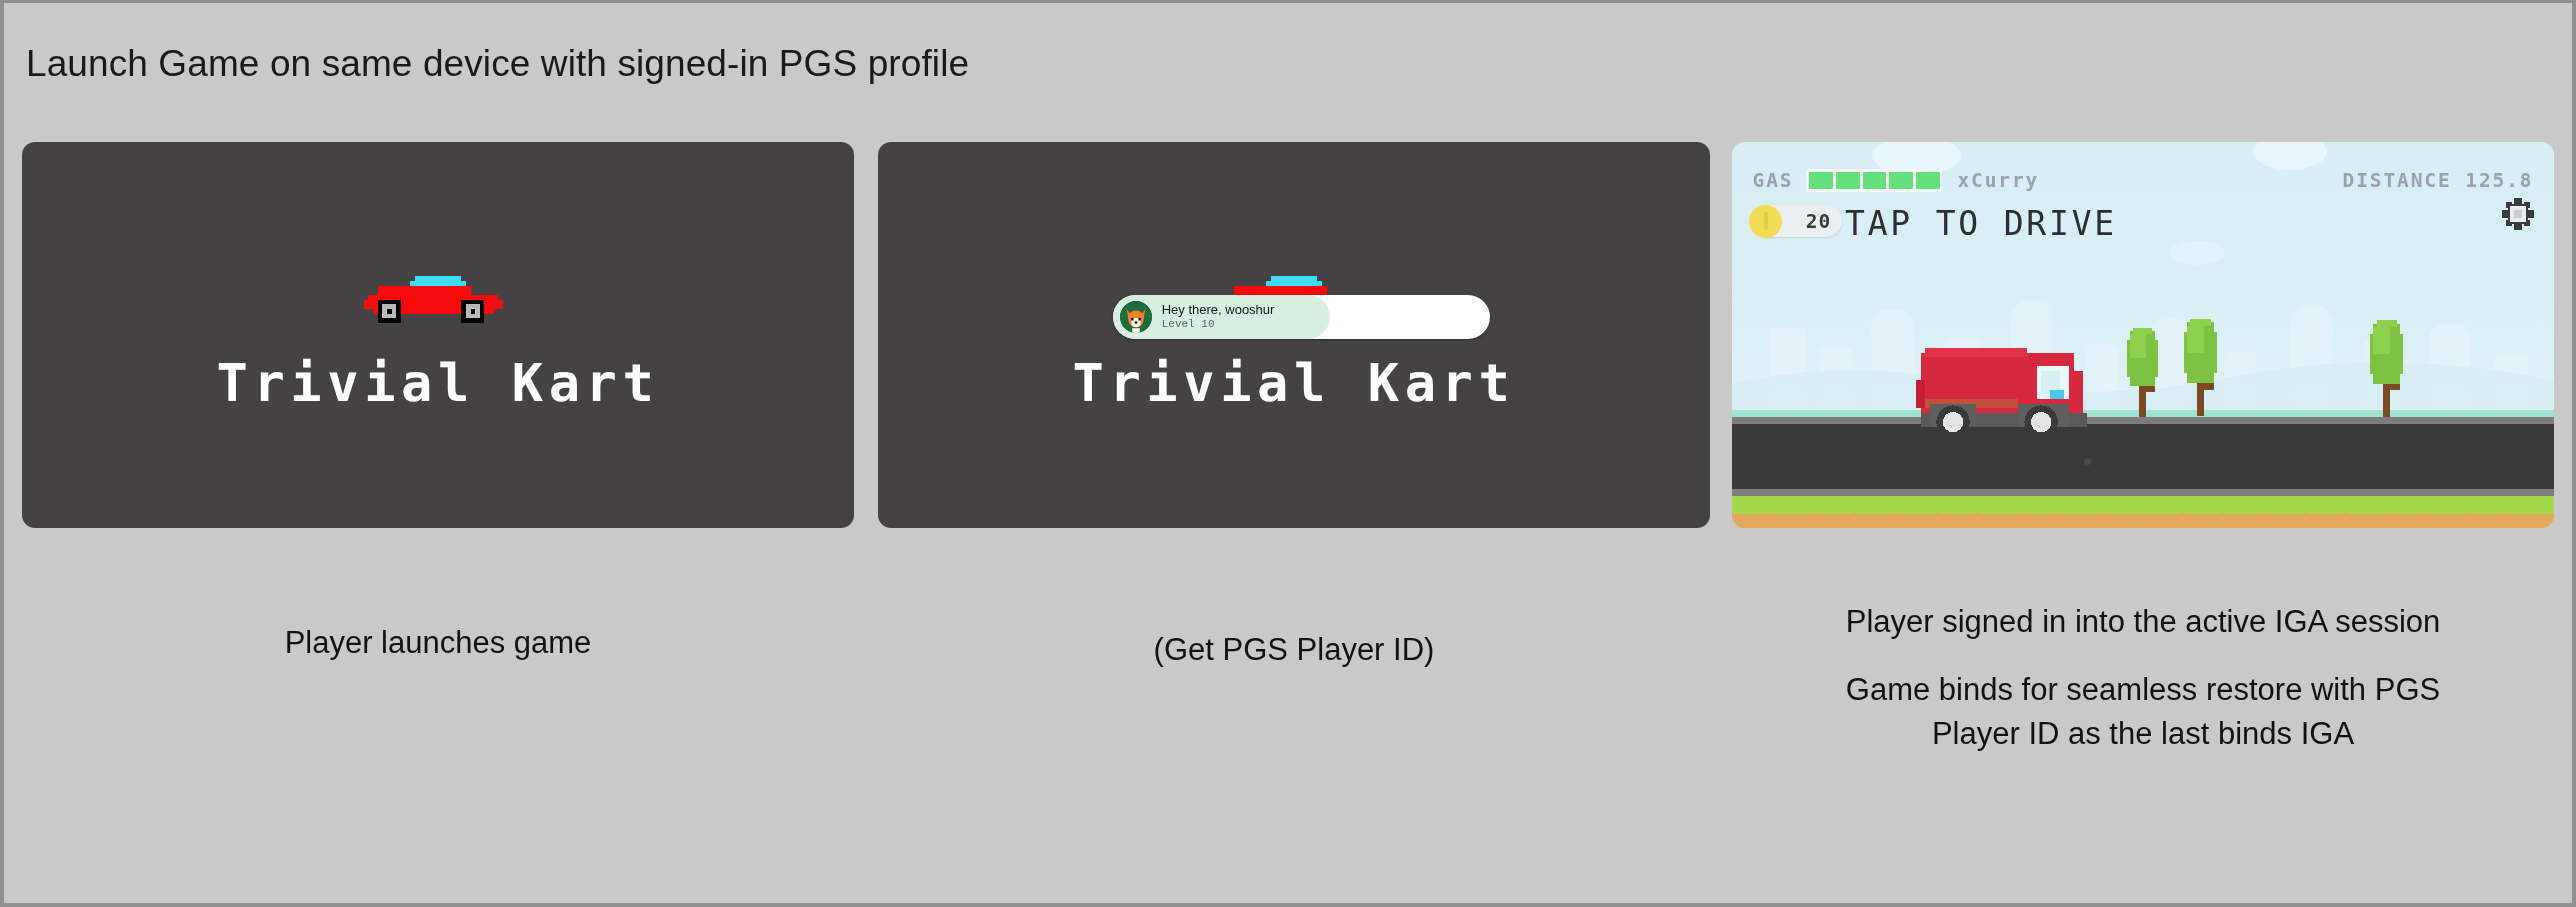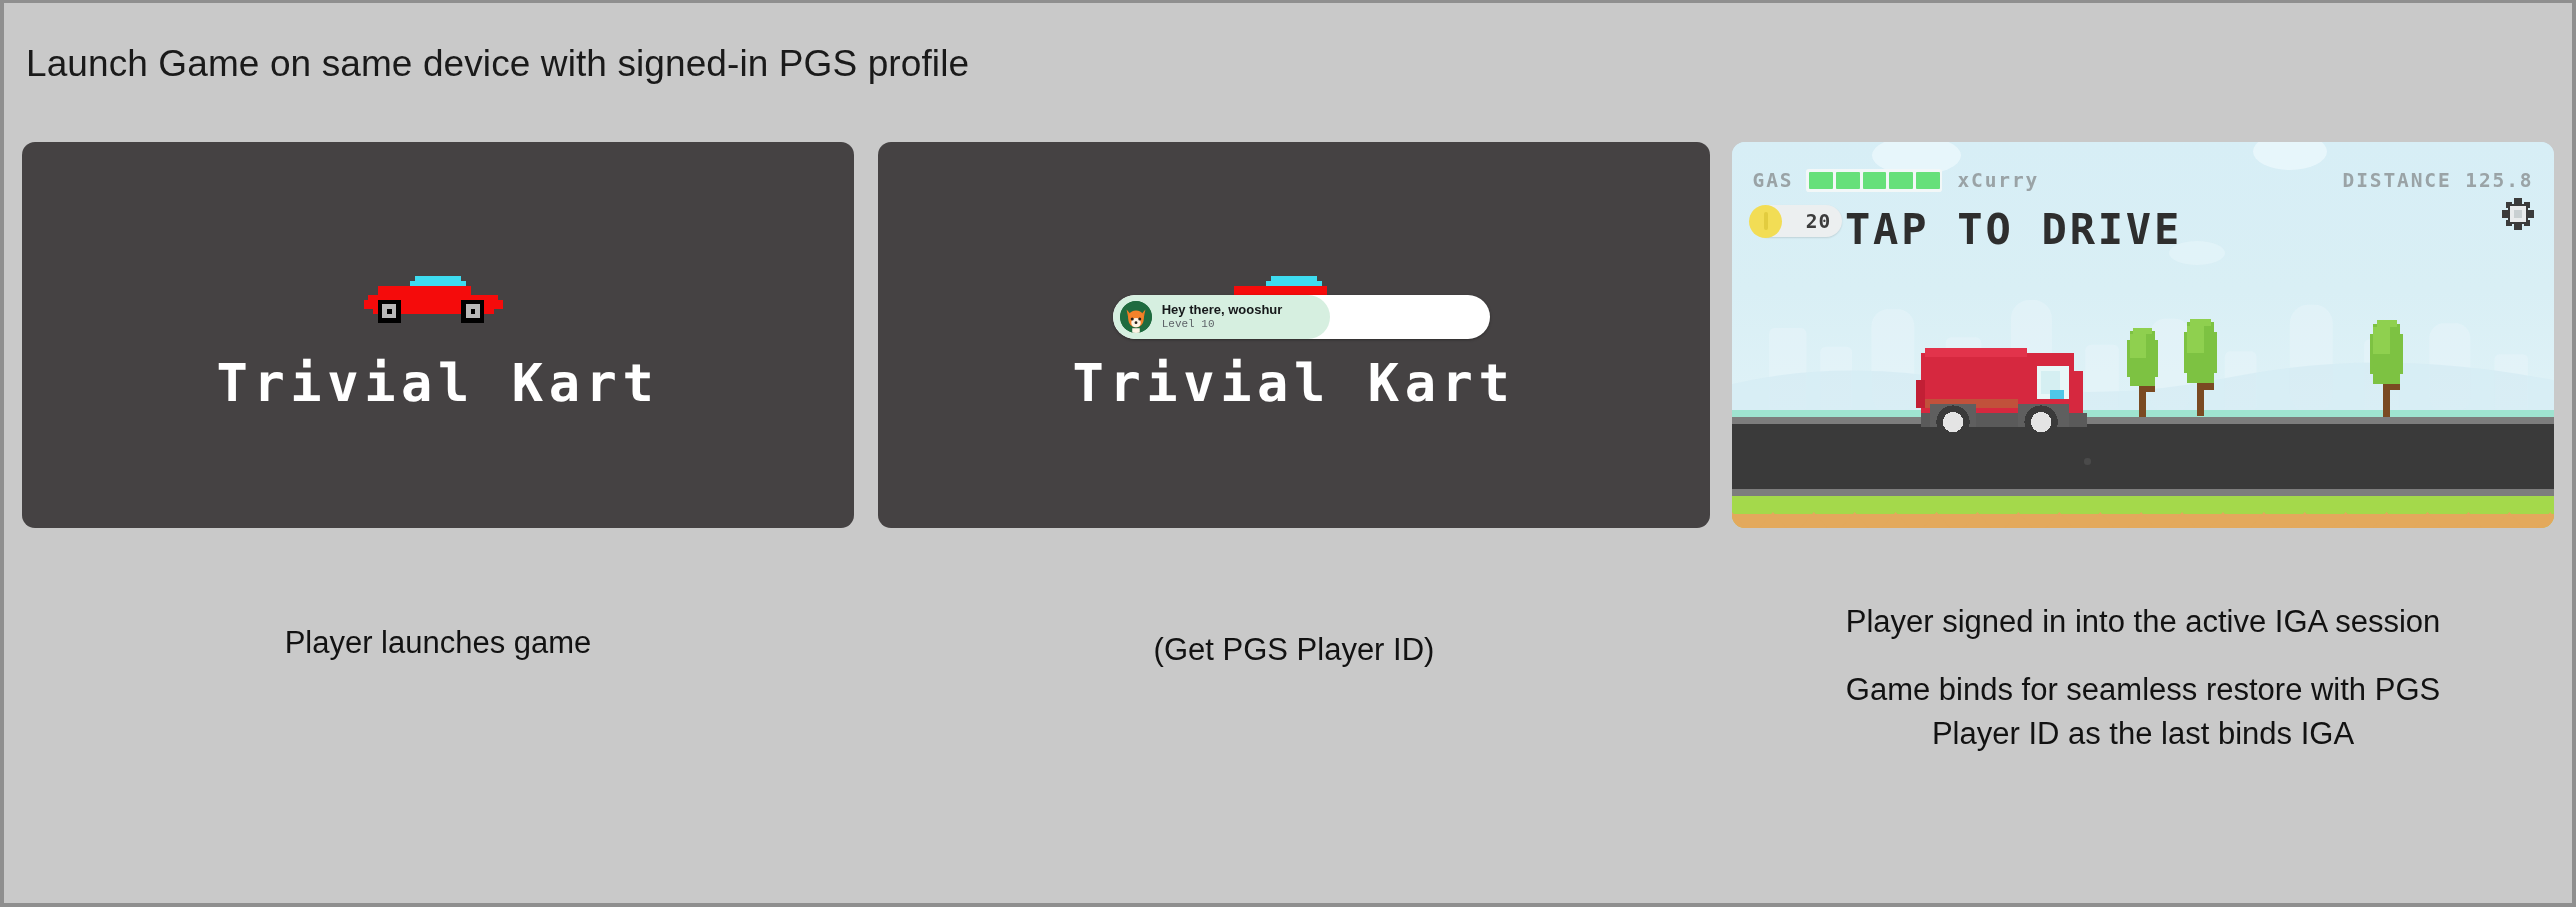--- a/index.html
+++ b/index.html
@@ -49,21 +49,21 @@
   }
   .pgs-pill{
     position:absolute;left:0;top:0;height:100%;width:217px;
     background:#d6efe0;border-radius:22px;
   }
   .pgs-avatar{
     position:relative;width:32px;height:32px;border-radius:50%;
     margin-left:7.4px;flex:0 0 auto;overflow:hidden;background:#1f6b3f;
   }
   .pgs-text{position:relative;margin-left:9.3px;line-height:1.05;}
-  .pgs-greet{font-size:13px;font-weight:700;color:#16181a;white-space:nowrap;}
+  .pgs-greet{font-size:13px;font-weight:400;color:#16181a;white-space:nowrap;}
   .pgs-level{font-size:11px;font-weight:400;color:#5d6368;margin-top:1.9px;font-family:Liberation Mono, monospace;}
 
   
   .sky{position:absolute;left:0;top:0;width:100%;height:270px;
        background:linear-gradient(180deg,#d7eef6 0%,#d9eff5 55%,#dff2f7 100%);}
   .skyline{position:absolute;left:0;bottom:0;width:100%;height:140px;opacity:.55;}
   .cloud{position:absolute;background:#eaf7fb;border-radius:50%;opacity:.85;}
   .horizon{position:absolute;left:0;top:268px;width:100%;height:7.4px;background:#9fe3d0;}
   .road{position:absolute;left:0;top:275px;width:100%;height:78px;background:#3a3a3a;}
   .road-edge-top{position:absolute;left:0;top:275px;width:100%;height:6.5px;background:#7d7d7d;}
@@ -89,22 +89,22 @@
     padding-right:11px;box-sizing:border-box;box-shadow:0 0.9px 1.9px rgba(0,0,0,.12);
   }
   .coin{width:33px;height:33px;border-radius:50%;background:#f2dd55;
         margin-left:-3.7px;position:relative;flex:0 0 auto;box-shadow:0 0 0 0 #e8cf3c;}
   .coin::after{content:"";position:absolute;left:15px;top:7.4px;width:3.7px;height:18.6px;
                background:#e2cc3f;border-radius:1.9px;}
   .coin-val{font-family:"DejaVu Sans Mono",monospace;font-weight:700;font-size:19.5px;
             color:#3c3c3c;margin-left:24px;letter-spacing:0.9px;}
 
   .game-msg{position:absolute;left:113px;top:61px;}
-  .game-msg div{font-family:"DejaVu Sans Mono",monospace;font-weight:700;
-                font-size:42px;color:#2e2e2e;letter-spacing:2.8px;line-height:1.28;}
+  .game-msg div{font-family:"DejaVu Sans Mono",monospace;font-weight:400;
+                font-size:33px;color:#2e2e2e;letter-spacing:2.8px;line-height:1.28;}
 
   .gear-btn{position:absolute;right:20.5px;top:56px;width:32px;height:32px;cursor:pointer;}
 
   
   .caption{position:absolute;text-align:center;font-size:31px;color:#121212;
            line-height:1.42;}
   #cap1{left:22px;top:621px;width:832px;}
   #cap2{left:878px;top:628px;width:832px;}
   #cap3{left:1732px;top:600px;width:822px;}
   .cap-gap{height:24px;}

